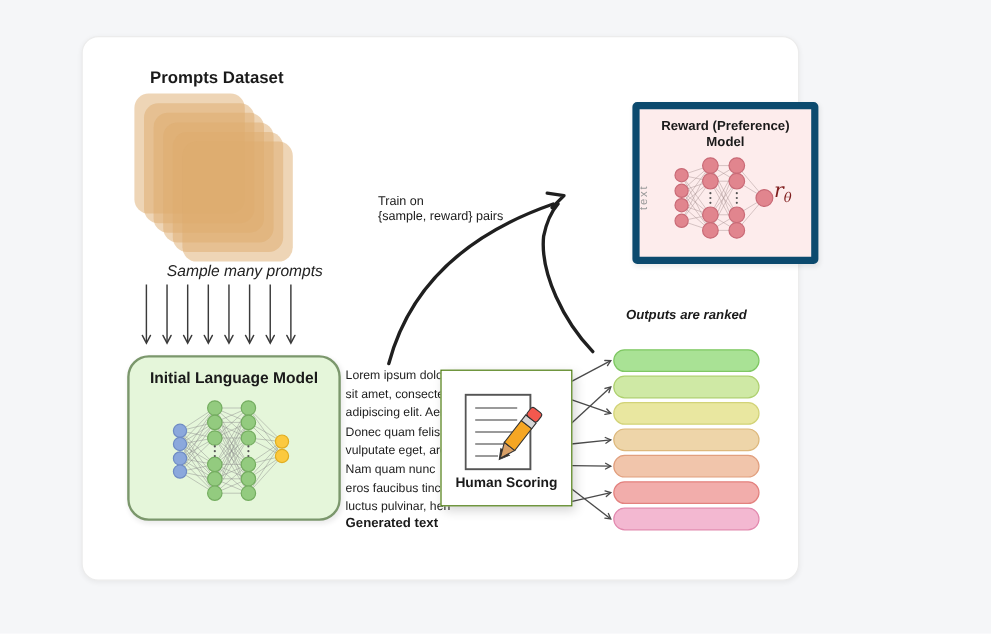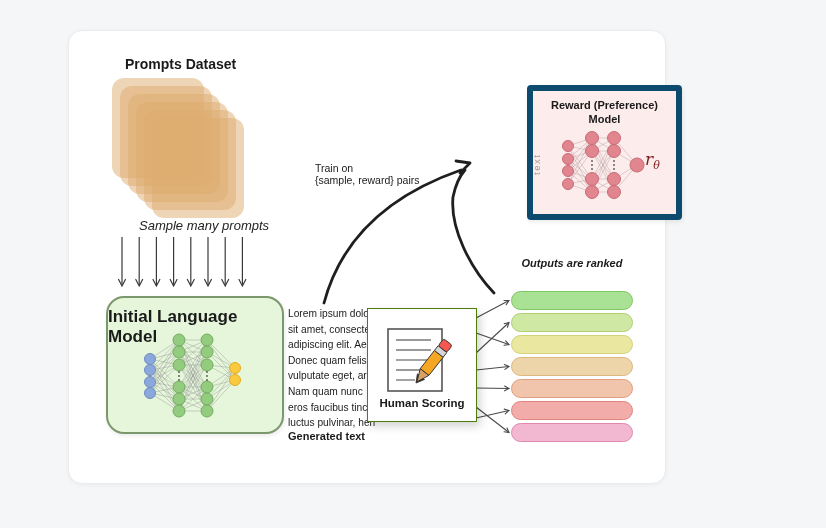--- a/index.html
+++ b/index.html
@@ -23,21 +23,21 @@
   .prompts-title{left:125px;top:56px;font-size:14px;font-weight:bold;}
   .stack-square{position:absolute;border-radius:12px;}
   .sample-label{left:127px;top:218px;font-size:13px;font-style:italic;color:#222;margin-left:12px;}
   #sample-arrows{left:110px;top:233px;}
   
   .lm-box{
     left:106px;top:296px;width:174px;height:134px;
     background:#e5f6da;border:2.5px solid #7b976c;border-radius:18px;
     box-shadow:1px 2px 4px rgba(0,0,0,0.08);
   }
-  .lm-title{left:0;top:9px;width:100%;text-align:left;font-size:17px;font-weight:bold;}
+  .lm-title{left:0;top:9px;width:100%;text-align:center;font-size:13px;font-weight:bold;}
   .net-svg{position:absolute;left:0;top:0;}
   
   .lorem{left:288px;top:306px;width:92px;font-size:10.2px;line-height:15.6px;color:#1c1c1c;white-space:nowrap;}
   .generated-label{left:288px;top:430px;font-size:11px;font-weight:bold;}
   
   .train-1{left:315px;top:162px;font-size:10.5px;}
   .train-2{left:315px;top:174px;font-size:10.5px;}
   
   .human-box{
     left:367px;top:308px;width:108px;height:112px;

